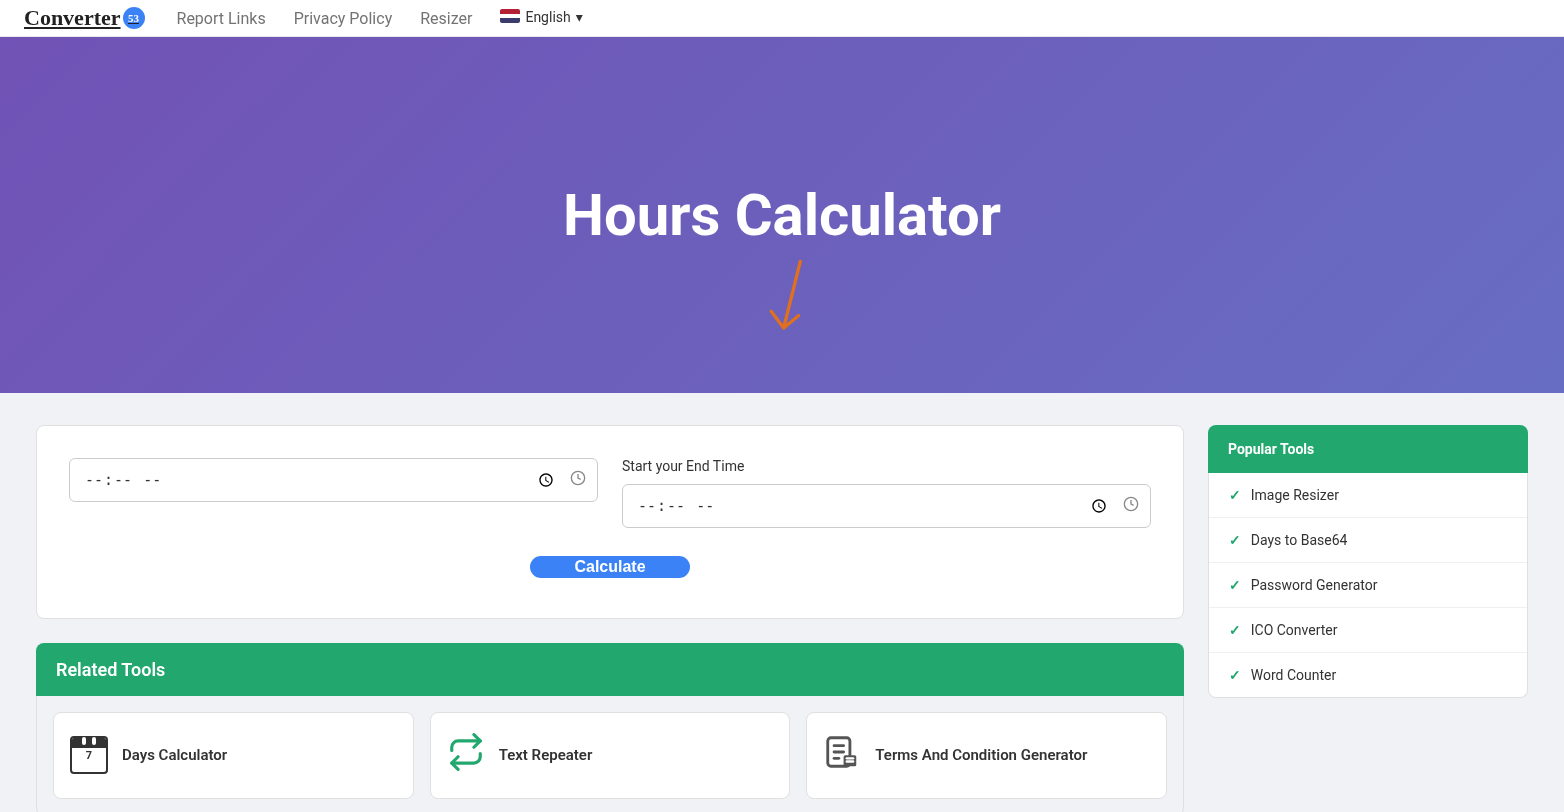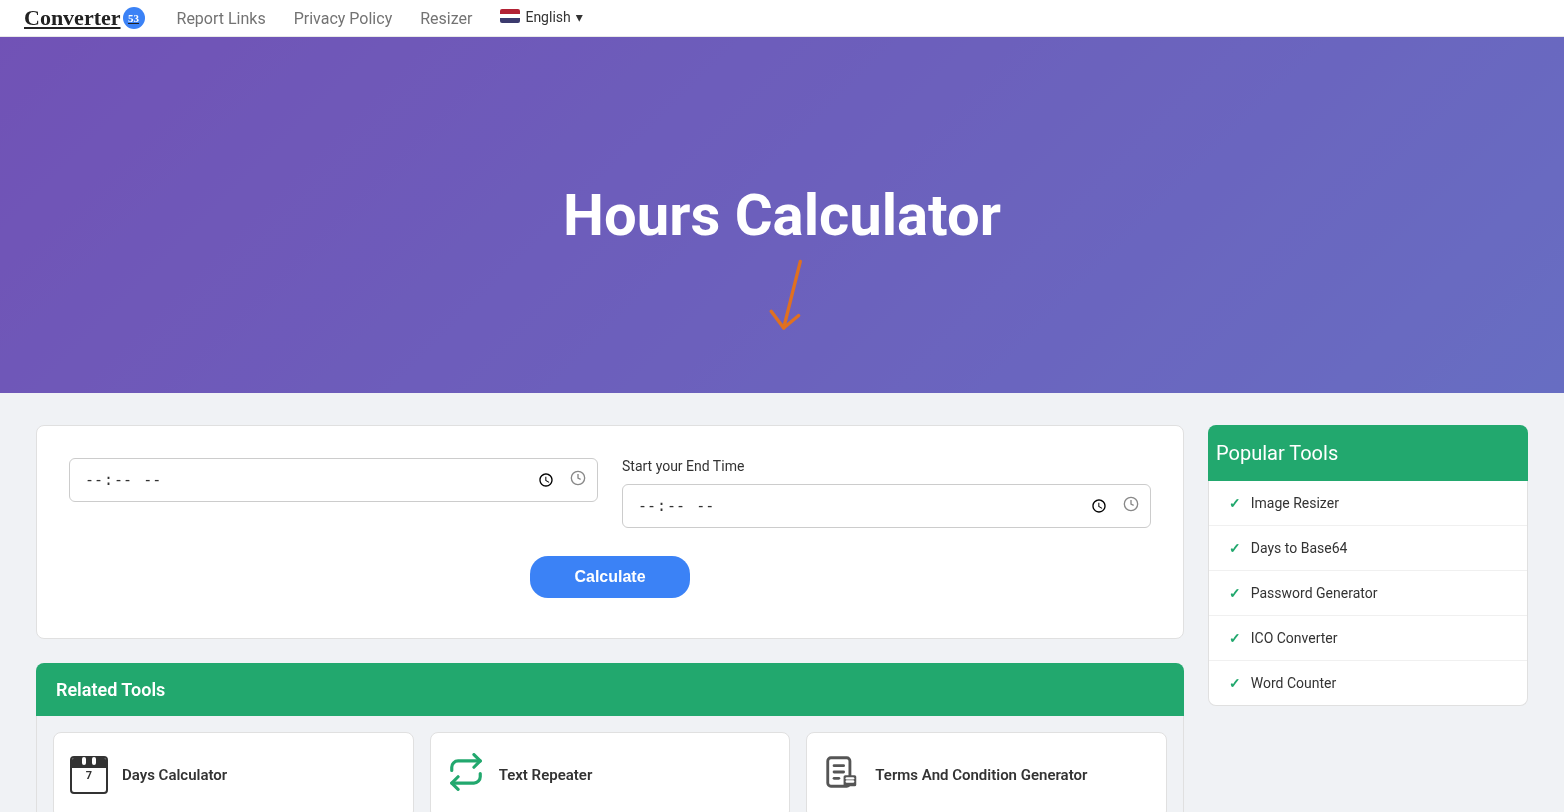--- a/index.html
+++ b/index.html
@@ -189,21 +189,21 @@
     }
     .calc-btn-wrap {
       display: flex;
       justify-content: center;
     }
     .calc-btn {
       background: #3b82f6;
       color: #fff;
       border: none;
       border-radius: 18px;
-      padding: 12px 44px;
+      padding: 2px 44px;
       font-size: 16px;
       font-weight: 600;
       cursor: pointer;
     }
 
     
     .related-header {
       background: #22a86e;
       border-radius: 8px 8px 0 0;
       padding: 16px 20px;
@@ -238,23 +238,23 @@
     }
 
     
     .sidebar {
       width: 320px;
       flex-shrink: 0;
     }
     .sidebar-header {
       background: #22a86e;
       color: #fff;
-      font-size: 20px;
-      font-weight: 400;
-      padding: 16px 8px;
+      font-size: 14px;
+      font-weight: 700;
+      padding: 16px 20px;
       border-radius: 8px 8px 0 0;
     }
     .sidebar-list {
       background: #fff;
       border: 1px solid #e0e0e0;
       border-top: none;
       border-radius: 0 0 8px 8px;
       overflow: hidden;
     }
     .sidebar-item {

